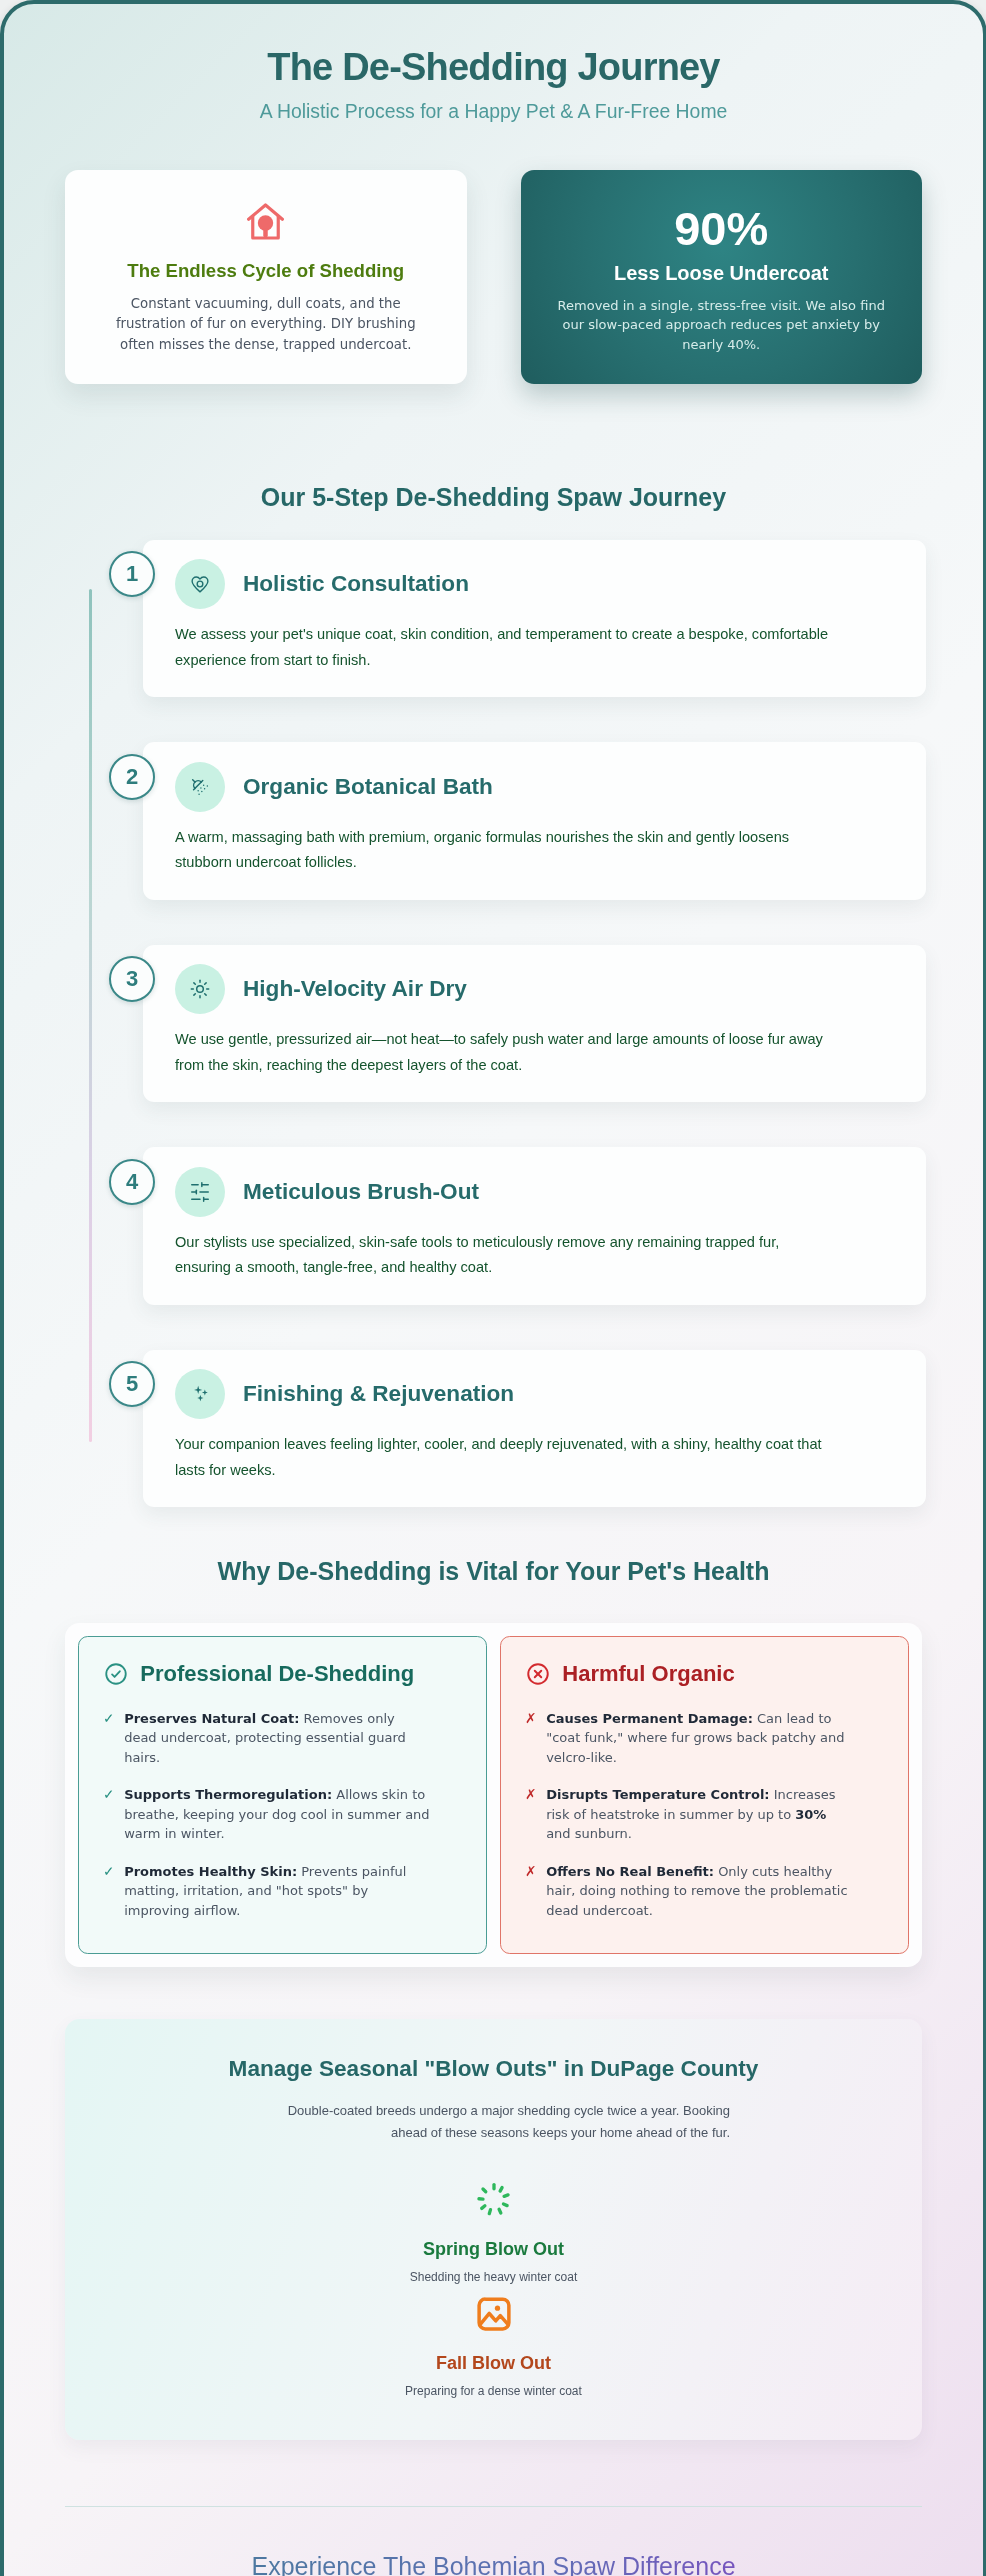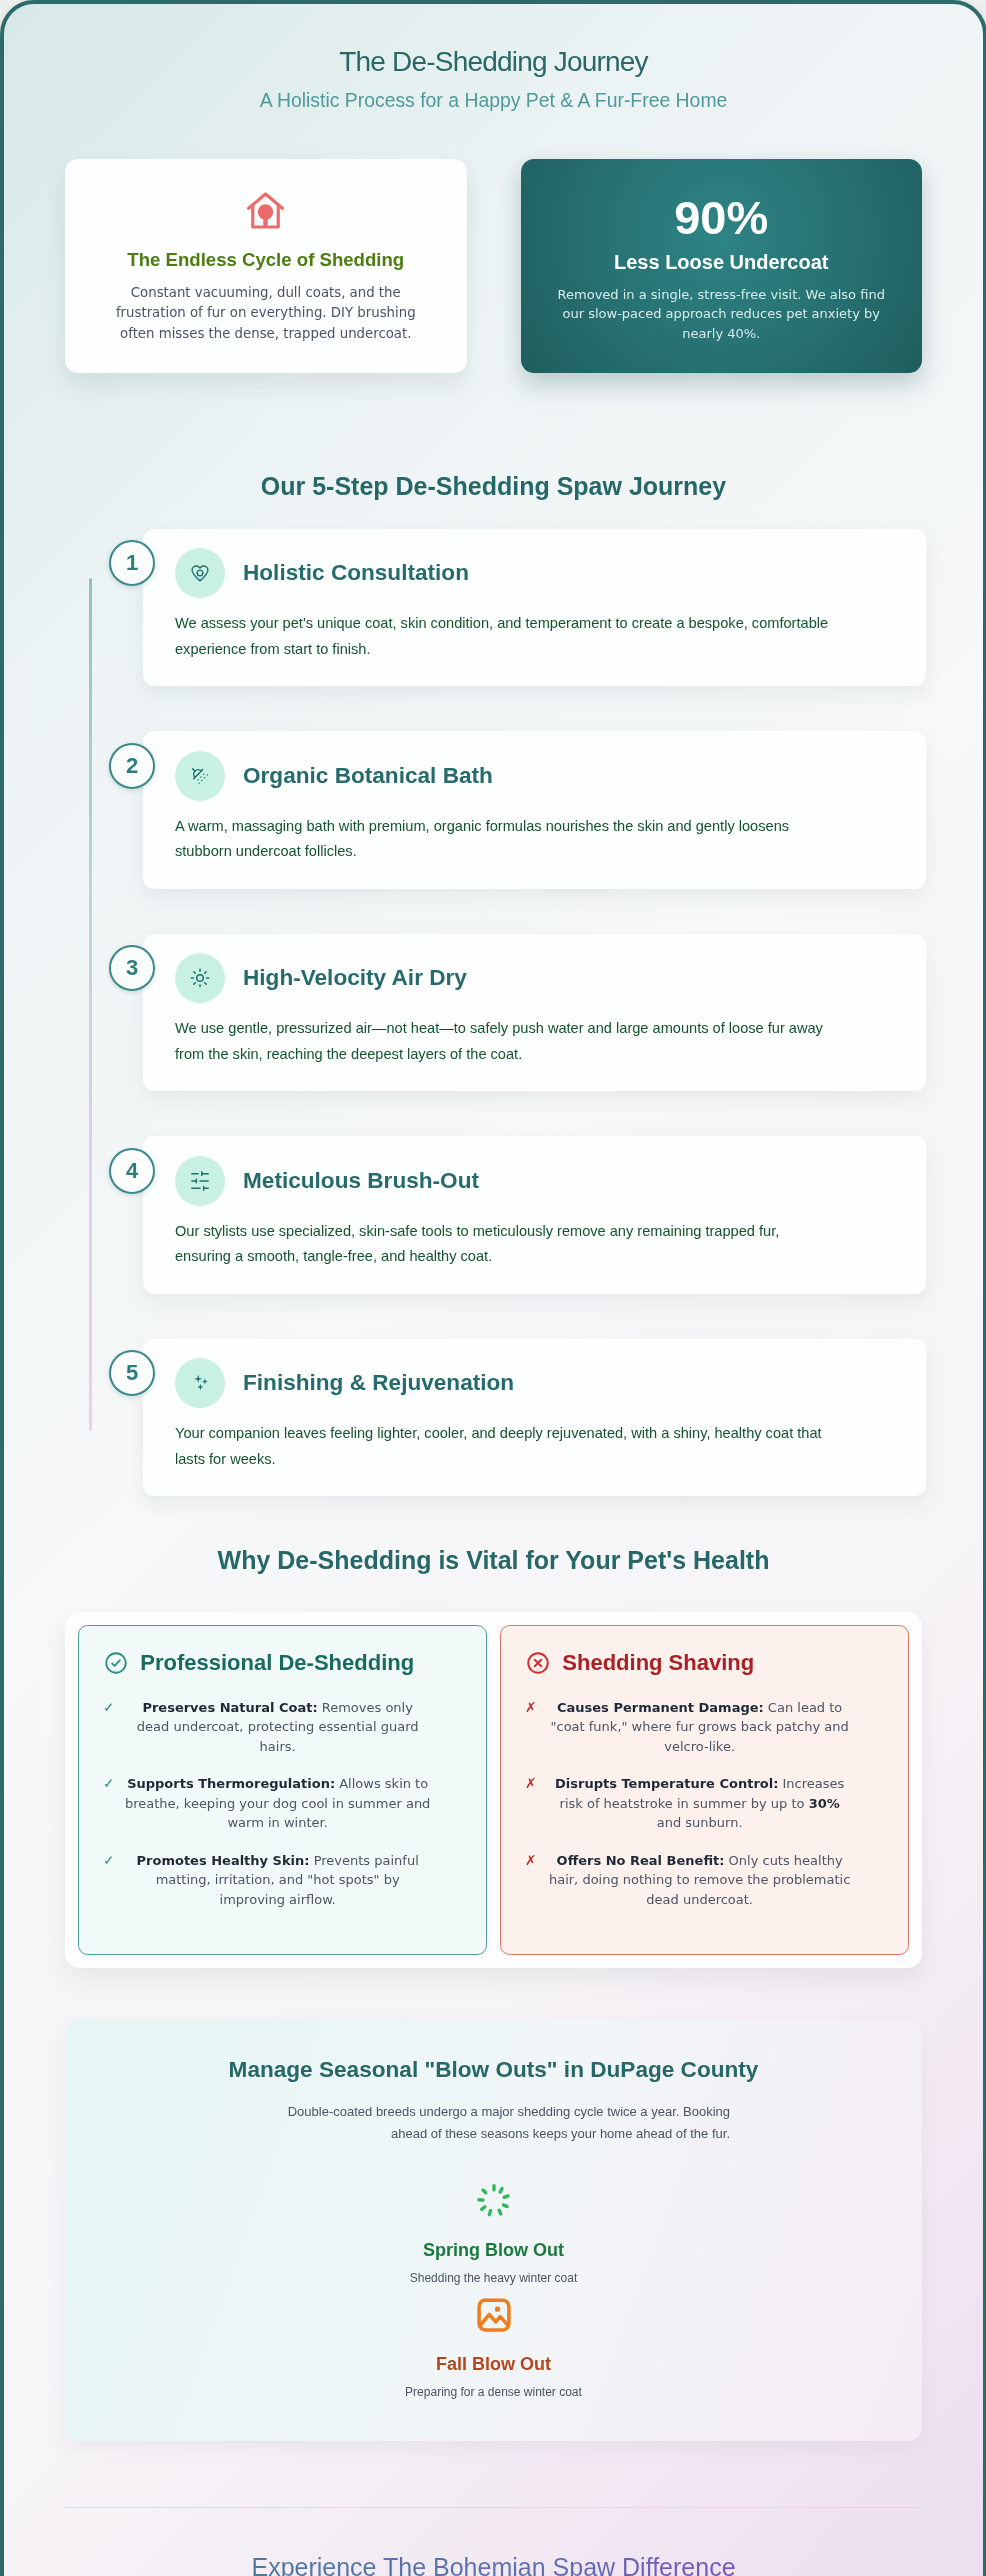--- a/index.html
+++ b/index.html
@@ -10,21 +10,21 @@
     width:987px; min-height:2576px;
     border:4.9px solid #2d6b6b; border-radius:34px;
     background:
       linear-gradient(135deg, #d7e9e7 0%, #eef4f5 22%, #f6f8f9 45%, #f7f4f7 70%, #ecdcee 100%);
     overflow:hidden;
     box-shadow:0 3.2px 8px rgba(0,0,0,.15);
   }
 
   
   .header { text-align:center; padding-top:42px; }
-  .main-title { font-size:28px; font-weight:normal; color:#2a6767; letter-spacing:-0.8px; }
+  .main-title { font-size:38px; font-weight:bold; color:#2a6767; letter-spacing:-0.8px; }
   .main-subtitle { margin-top:11.3px; font-size:19.4px; color:#4e9a9a; }
 
   
   .intro { display:flex; gap:29px; margin:47px 61px 0; }
   .intro-card { flex:1 1 0; border-radius:13px; text-align:center; padding:29px 27.5px; }
   .problem-card {
     background:#fdfefe; box-shadow:0 11.3px 24px rgba(40,70,70,.10);
   }
   .problem-card h3 { margin-top:16px; font-size:18.6px; font-weight:bold; color:#4d7c0f; }
   .problem-card p { margin:11.3px auto 0; max-width:328px; font-size:13.3px; line-height:1.55; color:#4b5563; font-family:"DejaVu Sans", sans-serif; }
@@ -64,21 +64,21 @@
   }
   .step-title { font-size:22.6px; font-weight:bold; color:#266b6b; }
   .step-text { margin-top:13px; max-width:655px; font-size:14.6px; line-height:1.75; color:#14532d; }
 
   
   .compare-heading { margin-top:50px; }
   .compare-wrap {
     margin:37px 61px 0; background:#fdfdfe; border-radius:14.6px; padding:13px;
     display:flex; gap:13px; box-shadow:0 11.3px 24px rgba(40,70,70,.08);
   }
-  .compare-card { flex:1 1 0; border-radius:9.7px; padding:24px 24px 45px;text-align:center; }
+  .compare-card { flex:1 1 0; border-radius:9.7px; padding:24px 24px 33px; }
   .pro-card { border:1.6px solid #4a9c94; background:#f2faf9; }
   .con-card { border:1.6px solid #e07568; background:#fdf1ee; }
   .compare-card-head { display:flex; align-items:flex-start; gap:11.3px; }
   .compare-card-title { font-size:22px; font-weight:bold; line-height:1.2; }
   .pro-card .compare-card-title { color:#176a5d; }
   .con-card .compare-card-title { color:#ab2024; }
   .compare-list { list-style:none; margin-top:21px; }
   .compare-list li { display:flex; gap:9.7px; margin-bottom:18px; font-family:"DejaVu Sans", sans-serif; }
   .compare-list li:last-child { margin-bottom:0; }
   .marker { font-size:13.7px; line-height:1.45; flex:0 0 11.3px; }
@@ -291,21 +291,21 @@
 
     <div class="compare-card con-card">
       <div class="compare-card-head">
         <span>
           <svg width="26" height="26" viewBox="0 0 24 24" fill="none" stroke="#d32a2e" stroke-width="1.8" stroke-linecap="round" stroke-linejoin="round">
             <circle cx="12" cy="12" r="9"></circle>
             <path d="m9 9 6 6"></path>
               <path d="m15 9-6 6"></path>
           </svg>
         </span>
-        <div class="compare-card-title">Shedding Shaving</div>
+        <div class="compare-card-title">Harmful Organic</div>
       </div>
       <ul class="compare-list">
         <li>
           <span class="marker">✗</span>
           <span class="li-body"><span class="li-lead">Causes Permanent Damage:</span><span> Can lead to "coat funk," where fur grows back patchy and velcro-like.</span><span class="li-stat"></span><span></span></span>
         </li>
         <li>
           <span class="marker">✗</span>
           <span class="li-body"><span class="li-lead">Disrupts Temperature Control:</span><span> Increases risk of heatstroke in summer by up to </span><span class="li-stat">30%</span><span> and sunburn.</span></span>
         </li>

